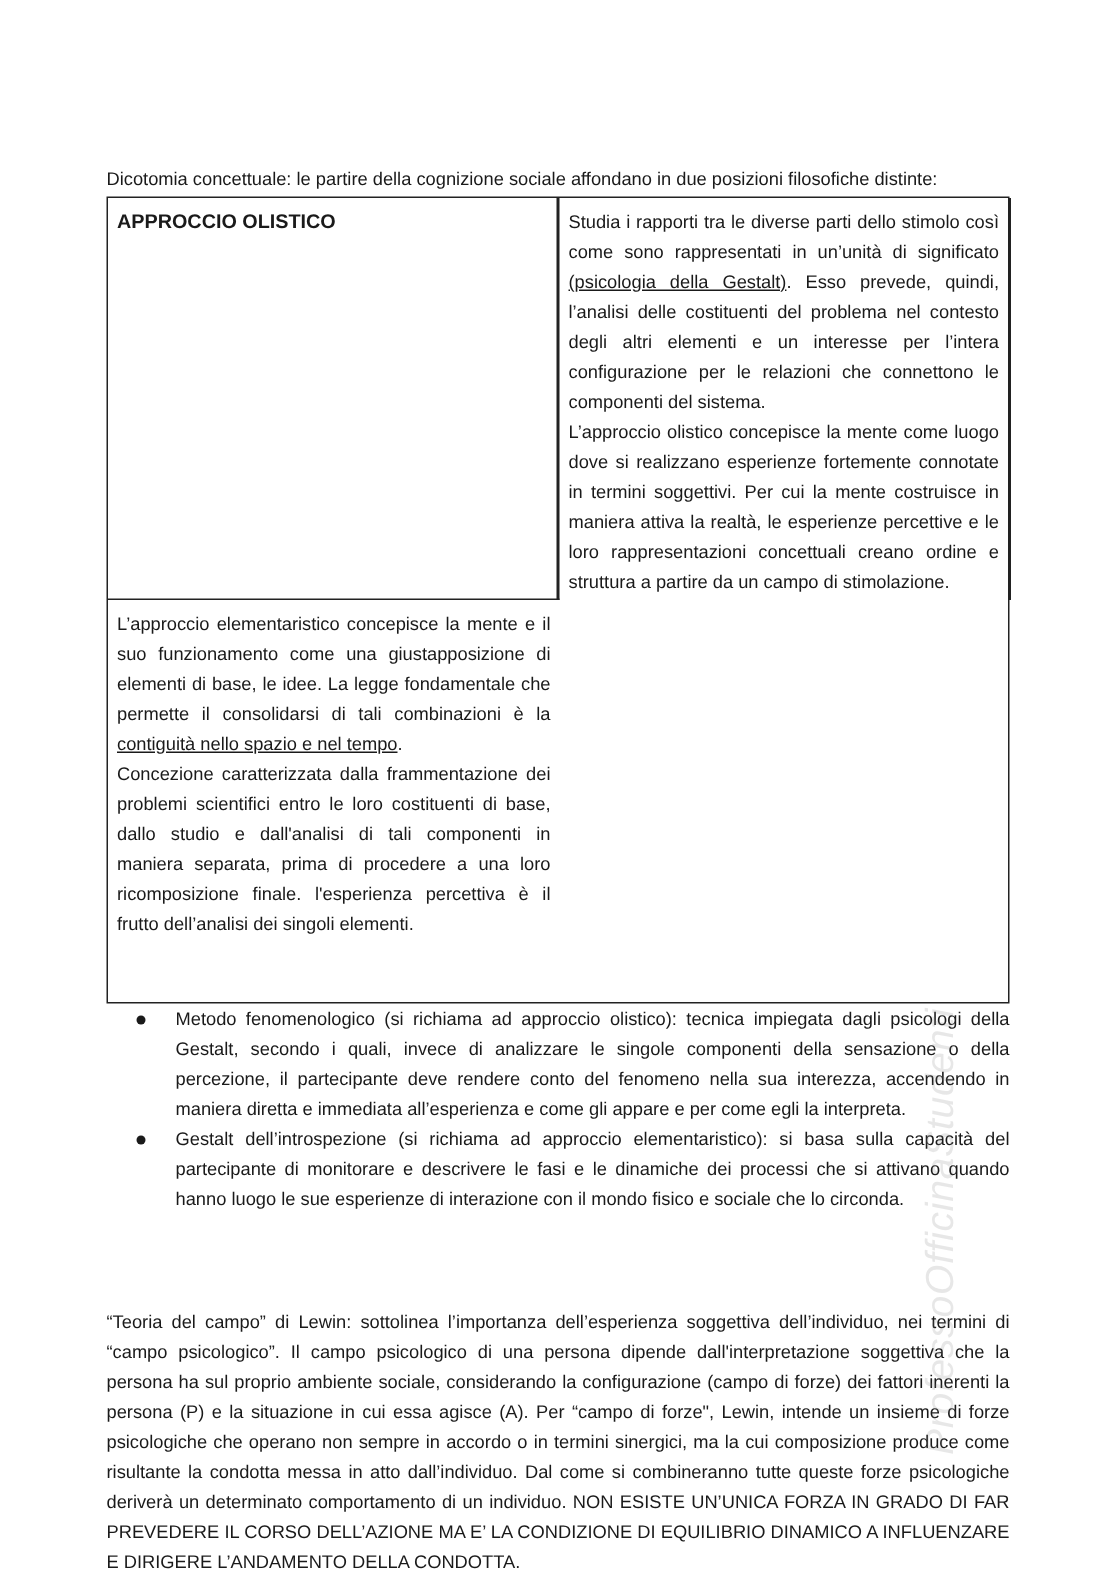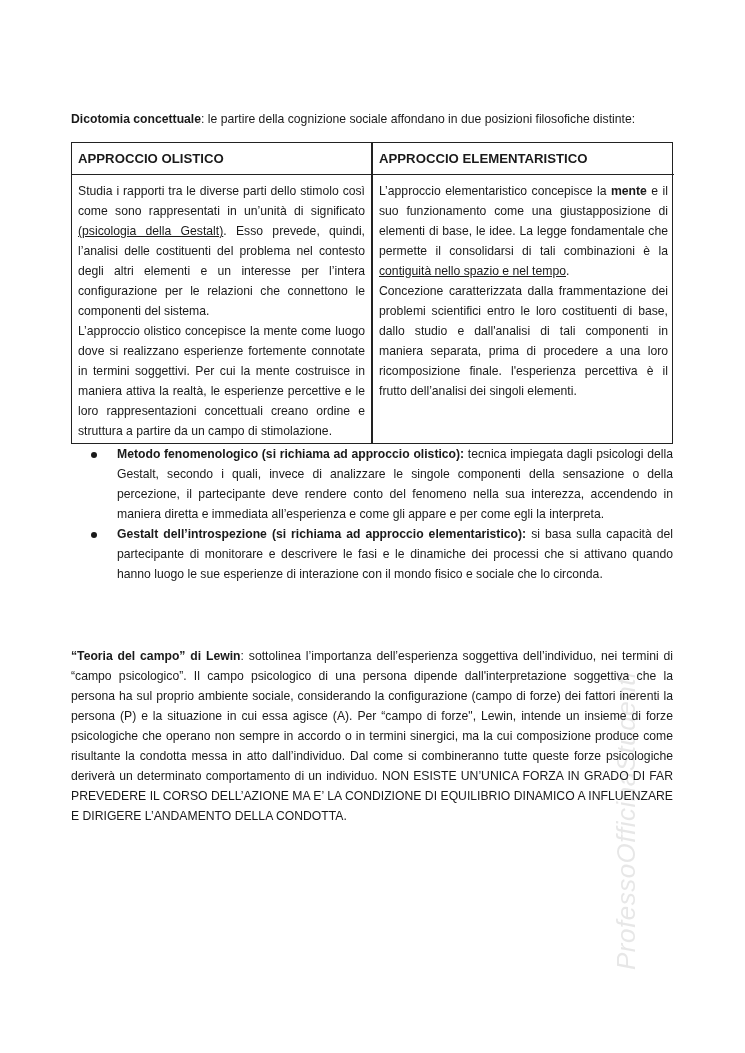--- a/index.html
+++ b/index.html
@@ -4,23 +4,23 @@
   <style>
     html, body { margin: 0; padding: 0; background: #ffffff; }
     body {
       width: 745px; height: 1053px; position: relative; overflow: hidden;
       font-family: "Liberation Sans", sans-serif; color: #1a1a1a;
       font-size: 12.2px; line-height: 20px;
     }
     .page { position: absolute; left: 71px; top: 89px; width: 602px; }
     p { margin: 0; text-align: justify; }
     .gap { height: 20px; }
-    b, .bold { font-weight: bold; }
+    b, .bold { font-weight: normal; }
     .table {
-      margin-top: 13px; width: 602px; border: 1.5px solid #222; box-sizing: border-box;
+      margin-top: 2px; width: 602px; border: 1.5px solid #222; box-sizing: border-box;
       display: grid; grid-template-columns: 301px 301px;
     }
     .th {
       font-weight: bold; font-size: 13.2px; padding: 6px 6px 5px 6px; line-height: 20px;
       border-bottom: 1.5px solid #222;
     }
     .td { padding: 6px 6px 7px 6px; height: 268px; box-sizing: border-box; }
     .col-left { border-right: 2px solid #222; }
     .td p { text-align: justify; }
     .ul-it { text-decoration: underline; }
@@ -42,21 +42,20 @@
 </head>
 <body>
 
 <div class="page">
 
   <div class="gap"></div>
   <p><b>Dicotomia concettuale</b><span>: le partire della cognizione sociale affondano in due posizioni filosofiche distinte:</span></p>
 
   <div class="table">
     <div class="th col-left">APPROCCIO OLISTICO</div>
-    <div class="th">APPROCCIO ELEMENTARISTICO</div>
 
     <div class="td col-left">
       <p><span>Studia i  rapporti tra le diverse parti dello stimolo così come sono rappresentati in un’unità di significato </span><span class="ul-it">(psicologia della Gestalt)</span><span>. Esso prevede, quindi, l’analisi delle costituenti del problema nel contesto degli altri elementi e un interesse per l’intera configurazione per le relazioni che connettono le componenti del sistema.</span></p>
       <p>L’approccio olistico concepisce la mente come luogo dove si realizzano esperienze fortemente connotate in termini soggettivi. Per cui la mente costruisce in maniera attiva la realtà, le esperienze percettive  e le loro rappresentazioni concettuali creano ordine e struttura a partire da un campo di stimolazione.</p>
     </div>
     <div class="td">
       <p><span>L’approccio elementaristico concepisce la </span><b>mente</b><span> e il suo funzionamento come una giustapposizione di elementi di base, le idee. La legge fondamentale che permette il consolidarsi di tali combinazioni è la </span><span class="ul-it">contiguità nello spazio e nel tempo</span><span>.</span></p>
       <p>Concezione caratterizzata dalla frammentazione dei problemi scientifici entro le loro costituenti di base, dallo studio e dall'analisi di tali componenti in maniera separata, prima di procedere a una loro ricomposizione finale. l'esperienza percettiva è il frutto dell’analisi dei singoli elementi.</p>
     </div>
   </div>

